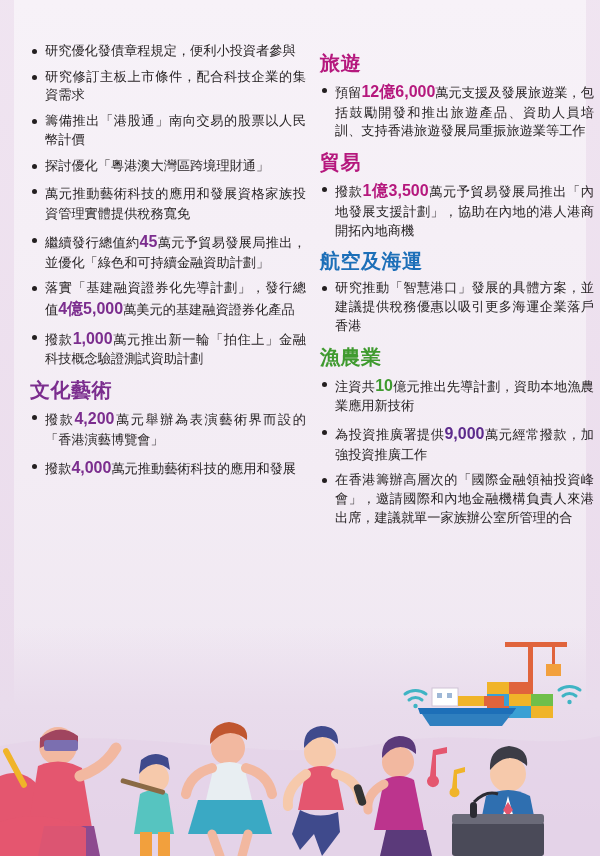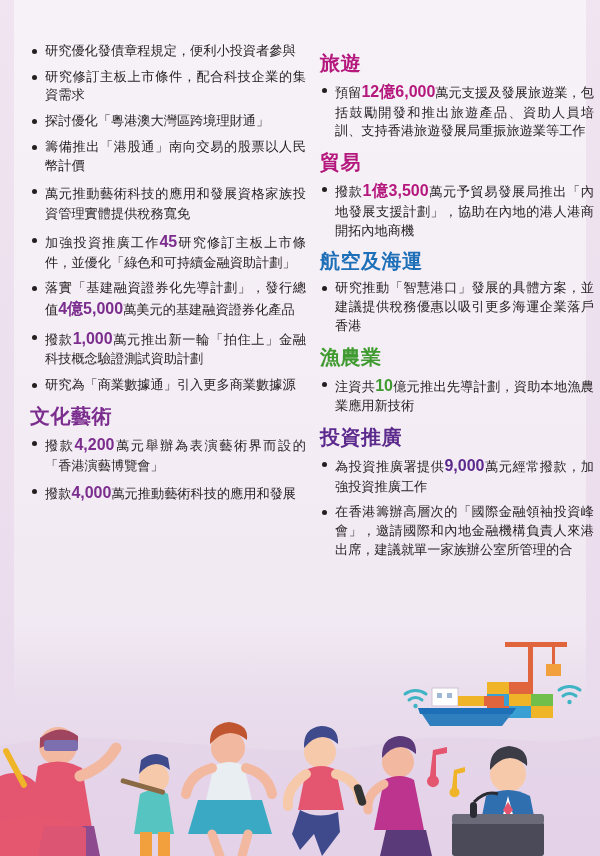--- a/index.html
+++ b/index.html
@@ -82,38 +82,35 @@
 <div class="page">
   <div class="band-left"></div>
   <div class="band-right"></div>
 
   <div class="columns">
 
     <div class="col col-left">
       <ul class="bul">
         <li>研究優化發債章程規定，便利小投資者參與</li>
         <li>研究修訂主板上市條件，配合科技企業的集資需求</li>
+        <li>籌備推出「港股通」南向交易的股票以人民幣計價</li>
         <li>探討優化「粵港澳大灣區跨境理財通」</li>
-        <li>籌備推出「港股通」南向交易的股票以人民幣計價</li>
 
         <li>
           <span>萬元推動藝術科技的應用和發展</span><span class="big big-p"></span><span>資格家族投資管理實體提供稅務寬免</span>
         </li>
         <li>
-          <span>加強投資推廣工作</span><span class="big big-p">45</span><span>研究修訂主板上市條件，並優化「綠色和可持續金融資助計劃」</span>
+          <span>繼續發行總值約</span><span class="big big-p">45</span><span>萬元予貿易發展局推出，並優化「綠色和可持續金融資助計劃」</span>
         </li>
         <li>
           <span>落實「基建融資證券化先導計劃」，發行總值</span><span class="big big-p">4億5,000</span><span>萬美元的基建融資證券化產品</span>
         </li>
         <li>
           <span>撥款</span><span class="big big-p">1,000</span><span>萬元推出新一輪「拍住上」金融科技概念驗證測試資助計劃</span>
         </li>
-        <li>
-          <span>研究為「商業數據通」引入更多商業數據源</span>
-        </li>
       </ul>
 
       <h2 class="section c-purple">文化藝術</h2>
       <ul class="bul">
         <li>
           <span>撥款</span><span class="big big-p">4,200</span><span>萬元舉辦為表演藝術界而設的「香港演藝博覽會」</span>
         </li>
         <li>
           <span>撥款</span><span class="big big-p">4,000</span><span>萬元推動藝術科技的應用和發展</span>
         </li>
@@ -141,21 +138,20 @@
         <li>研究推動「智慧港口」發展的具體方案，並建議提供稅務優惠以吸引更多海運企業落戶香港</li>
       </ul>
 
       <h2 class="section c-green">漁農業</h2>
       <ul class="bul">
         <li>
           <span>注資共</span><span class="big big-g">10</span><span>億元推出先導計劃，資助本地漁農業應用新技術</span>
         </li>
       </ul>
 
-      <h2 class="section c-deeppurple">投資推廣</h2>
       <ul class="bul">
         <li>
           <span>為投資推廣署提供</span><span class="big big-d">9,000</span><span>萬元經常撥款，加強投資推廣工作</span>
         </li>
         <li>在香港籌辦高層次的「國際金融領袖投資峰會」，邀請國際和內地金融機構負責人來港出席，建議就單一家族辦公室所管理的合</li>
       </ul>
     </div>
   </div>
 
   <div class="art">

